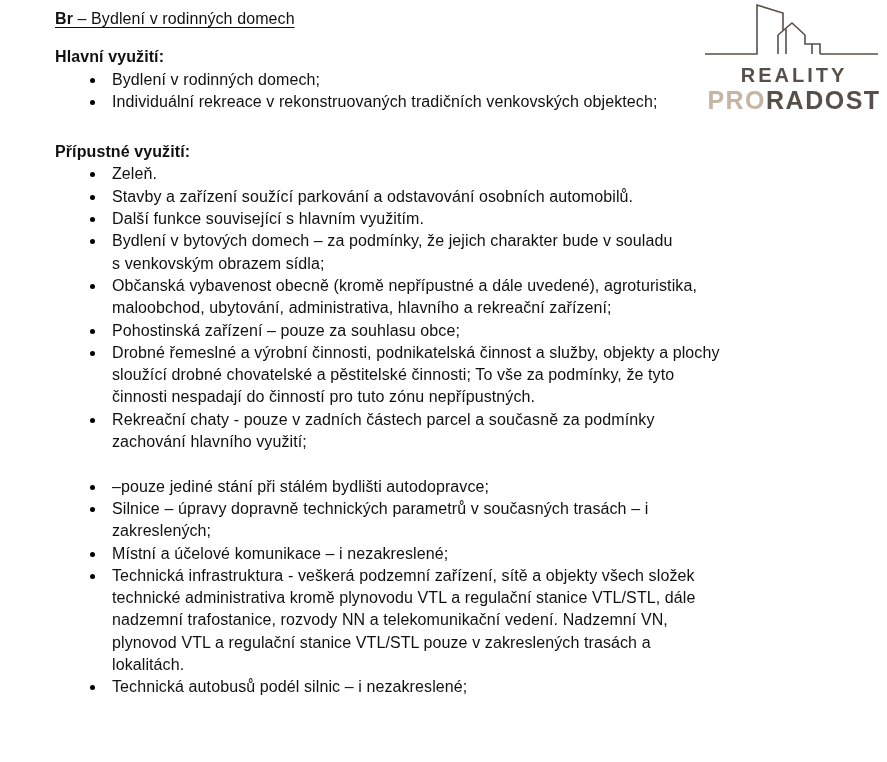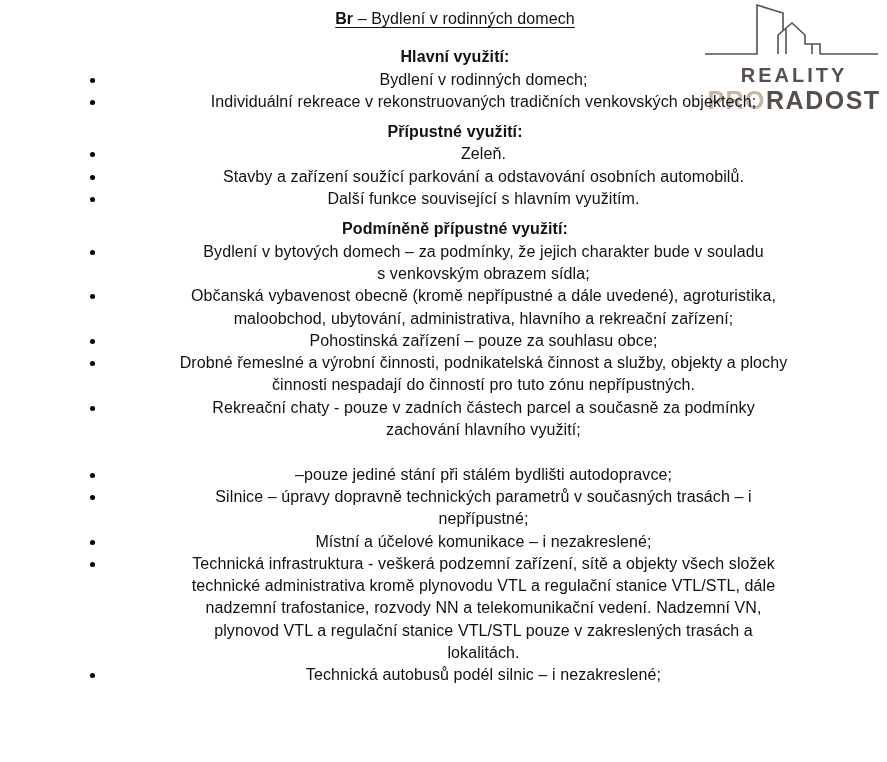--- a/index.html
+++ b/index.html
@@ -6,36 +6,36 @@
   html,body { width:887px; height:762px; background:#ffffff; overflow:hidden;
               font-family:"Liberation Sans", sans-serif; color:#111; }
   body { position:relative; }
 
   .doc { position:absolute; left:55px; top:8px; width:800px;
          font-size:16px; line-height:22.3px; letter-spacing:0.1px; }
 
   .title { font-weight:normal; text-decoration:underline; text-underline-offset:3px; }
   .title .b { font-weight:bold; }
 
-  .heading { font-weight:bold; margin-top:8px; }
+  .heading { font-weight:bold; margin-top:28px; }
   #sections .heading:first-child { margin-top:16px; }
 
   ul.blist { list-style:none; }
   ul.blist li { position:relative; padding-left:57px; }
   ul.blist li::before { content:""; position:absolute; left:35px; top:9px;
                         width:5px; height:5px; border-radius:50%; background:#000; }
   ul.blist li.gap-before { margin-top:22.3px; }
   .line { white-space:nowrap; }
 
   .logo { position:absolute; top:0; right:2px; width:182px; text-align:center; z-index:0; }
   .logo svg { display:block; }
   .logo-line1 { font-weight:bold; font-size:20px; letter-spacing:3px; margin-top:6px; }
   .logo-line2 { font-weight:bold; font-size:25px; letter-spacing:1.5px; margin-top:-1px; }
 
-  .doc { z-index:1;text-align:center; }
+  .doc { z-index:1; }
 </style>
 </head>
 <body>
 
 <div class="logo">
   <svg width="182" height="58" viewBox="0 0 182 58" fill="none">
     <g class="logo-stroke" stroke="#57504a" stroke-width="1.6" fill="none">
       <polyline points="2,54 54,54 54,5 80,13 80,30"></polyline>
       <polyline points="75,35 89,23 102,35"></polyline>
       <line x1="75" y1="35" x2="75" y2="54"></line>
@@ -66,47 +66,47 @@
         <li>
           <div class="line">Zeleň.</div>
         </li>
         <li>
           <div class="line">Stavby a zařízení soužící parkování a odstavování osobních automobilů.</div>
         </li>
         <li>
           <div class="line">Další funkce související s hlavním využitím.</div>
         </li>
       </ul>
-      <div class="heading">Podmíněně přípustné využití:</div>
       <ul class="blist">
         <li>
           <div class="line">Bydlení v bytových domech – za podmínky, že jejich charakter bude v souladu</div>
           <div class="line">s venkovským obrazem sídla;</div>
         </li>
         <li>
           <div class="line">Občanská vybavenost obecně (kromě nepřípustné a dále uvedené), agroturistika,</div>
           <div class="line">maloobchod, ubytování, administrativa, hlavního a rekreační zařízení;</div>
         </li>
         <li>
           <div class="line">Pohostinská zařízení – pouze za souhlasu obce;</div>
         </li>
         <li>
           <div class="line">Drobné řemeslné a výrobní činnosti, podnikatelská činnost a služby, objekty a plochy</div>
+          <div class="line">sloužící drobné chovatelské a pěstitelské činnosti; To vše za podmínky, že tyto</div>
           <div class="line">činnosti nespadají do činností pro tuto zónu nepřípustných.</div>
         </li>
         <li>
           <div class="line">Rekreační chaty - pouze v zadních částech parcel a současně za podmínky</div>
           <div class="line">zachování hlavního využití;</div>
         </li>
         <li class="gap-before">
           <div class="line">–pouze jediné stání při stálém bydlišti autodopravce;</div>
         </li>
         <li>
           <div class="line">Silnice – úpravy dopravně technických parametrů v současných trasách – i</div>
-          <div class="line">nepřípustné;</div>
+          <div class="line">zakreslených;</div>
         </li>
         <li>
           <div class="line">Místní a účelové komunikace – i nezakreslené;</div>
         </li>
         <li>
           <div class="line">Technická infrastruktura  - veškerá podzemní zařízení, sítě a objekty všech složek</div>
           <div class="line">technické administrativa kromě plynovodu VTL a regulační stanice VTL/STL, dále</div>
           <div class="line">nadzemní trafostanice, rozvody NN a telekomunikační vedení. Nadzemní VN,</div>
           <div class="line">plynovod VTL a regulační stanice VTL/STL  pouze v zakreslených trasách a</div>
           <div class="line">lokalitách.</div>

